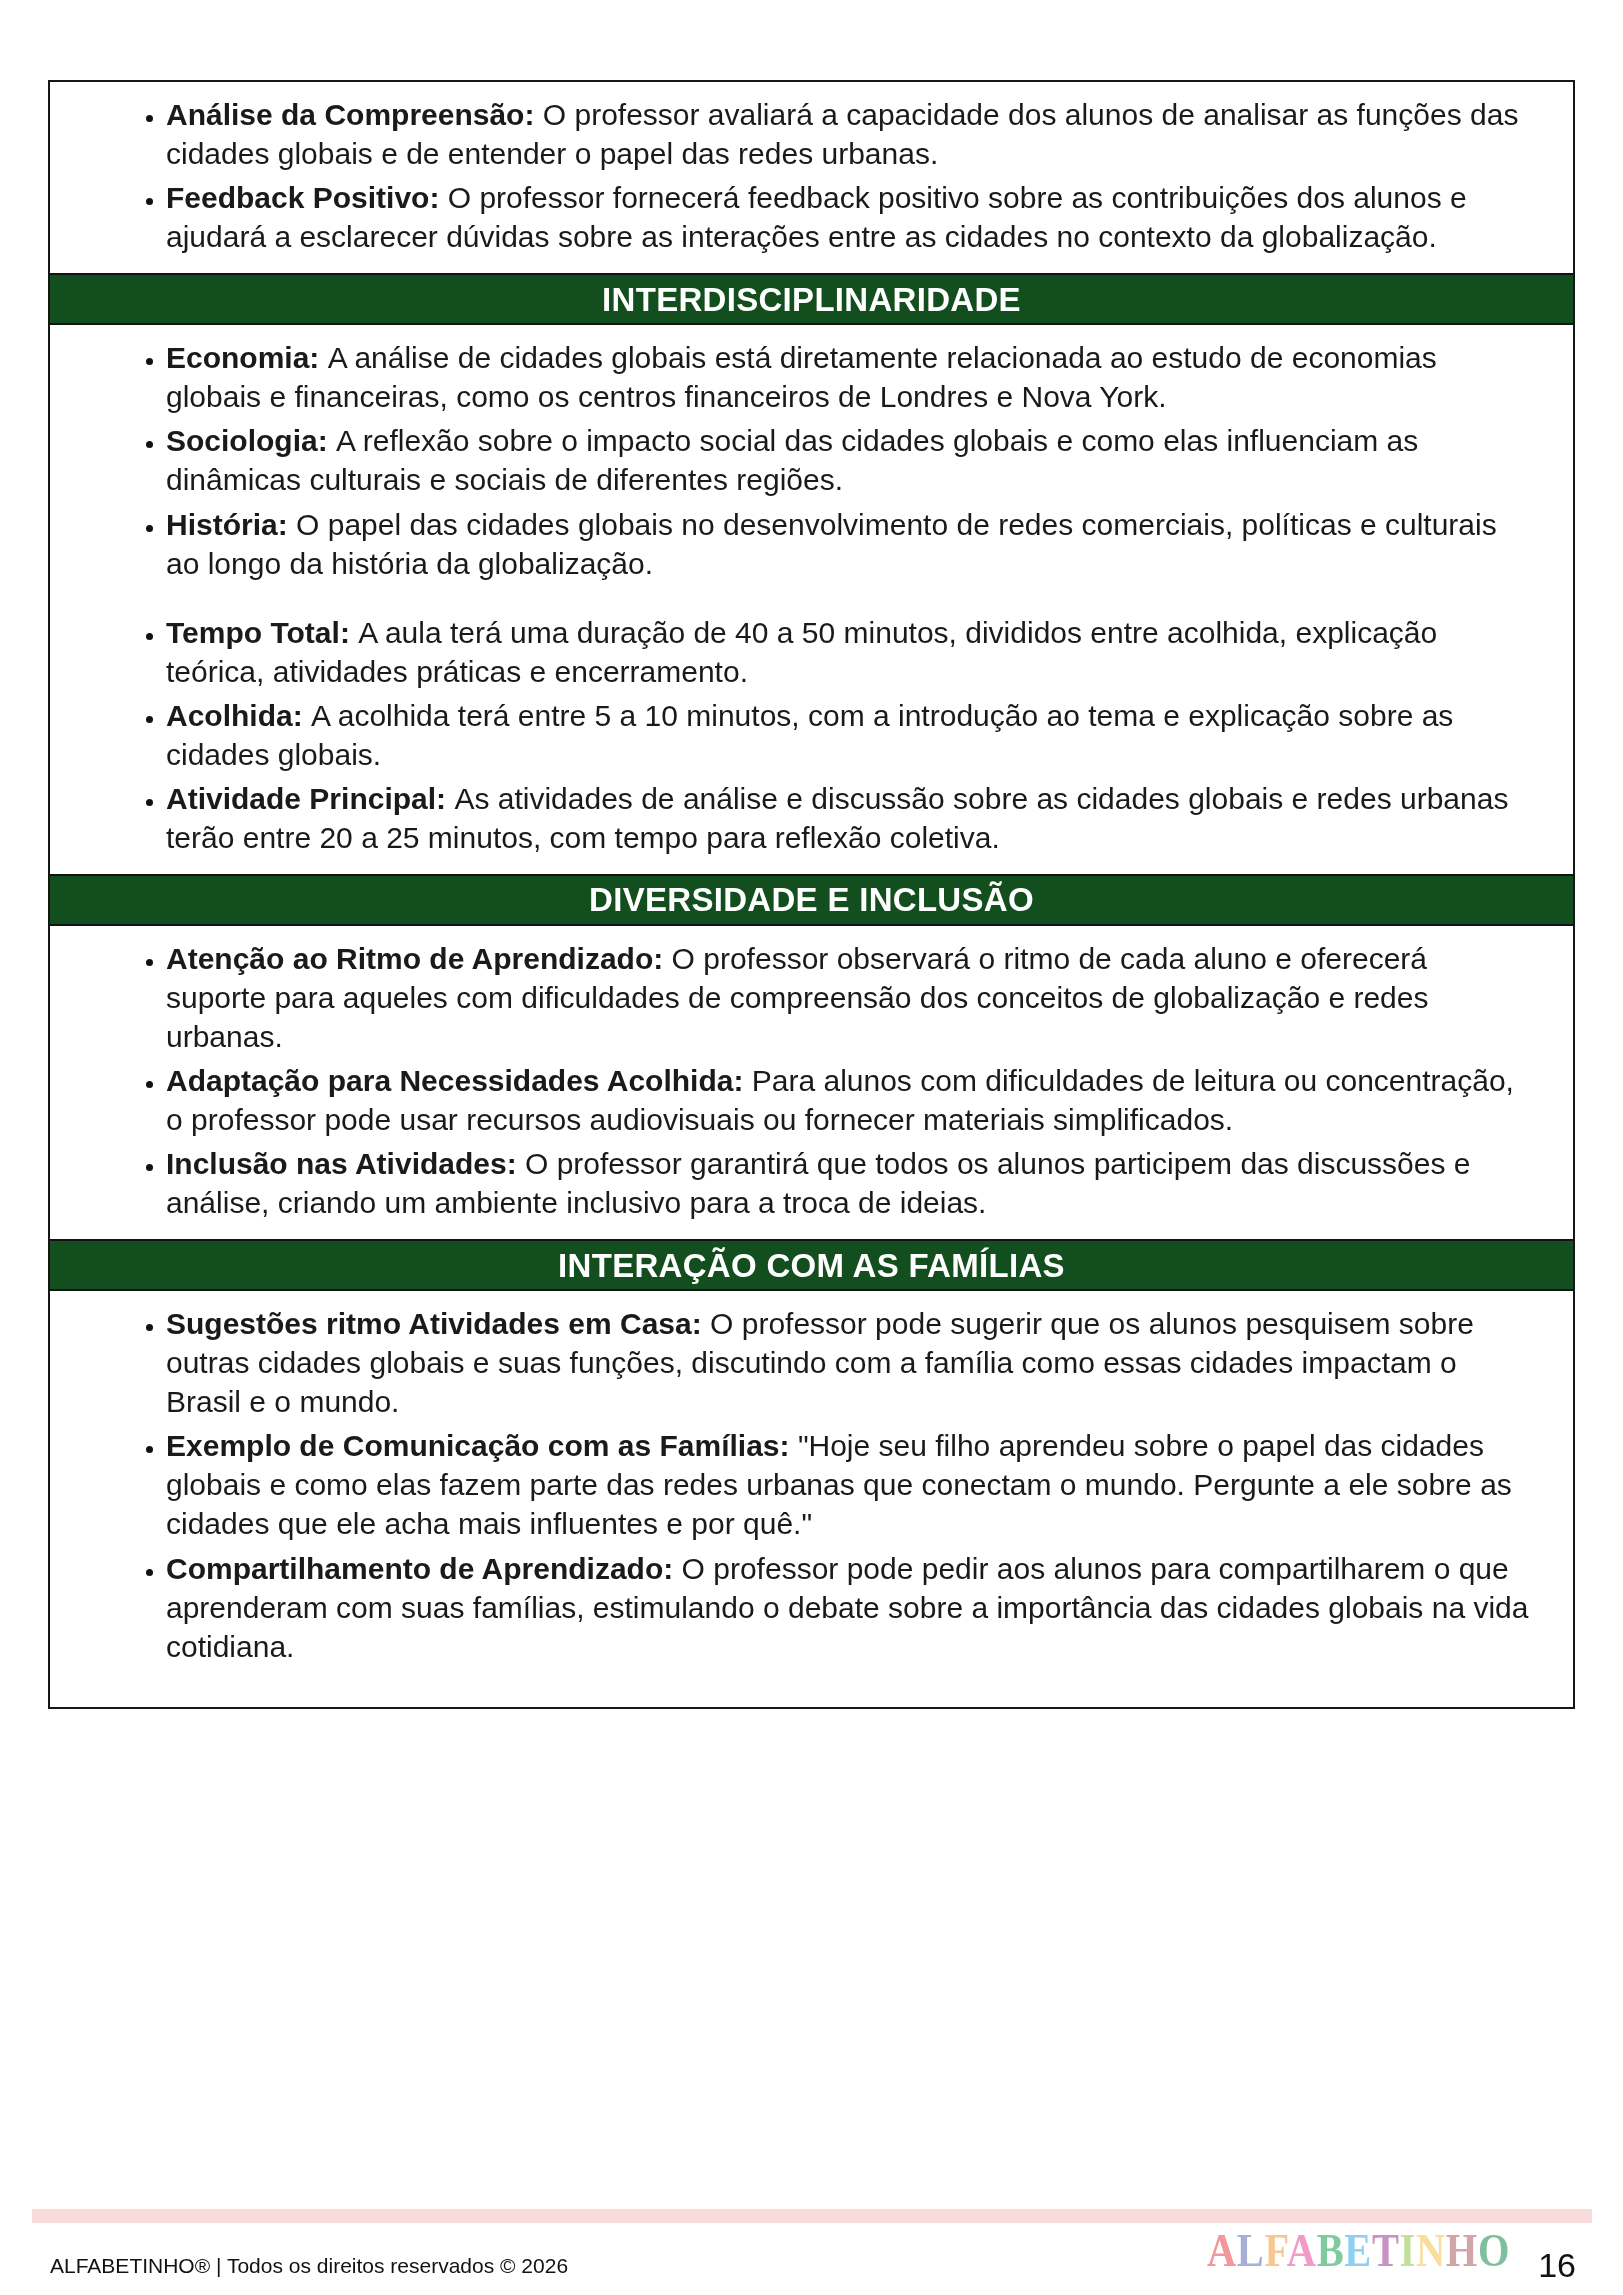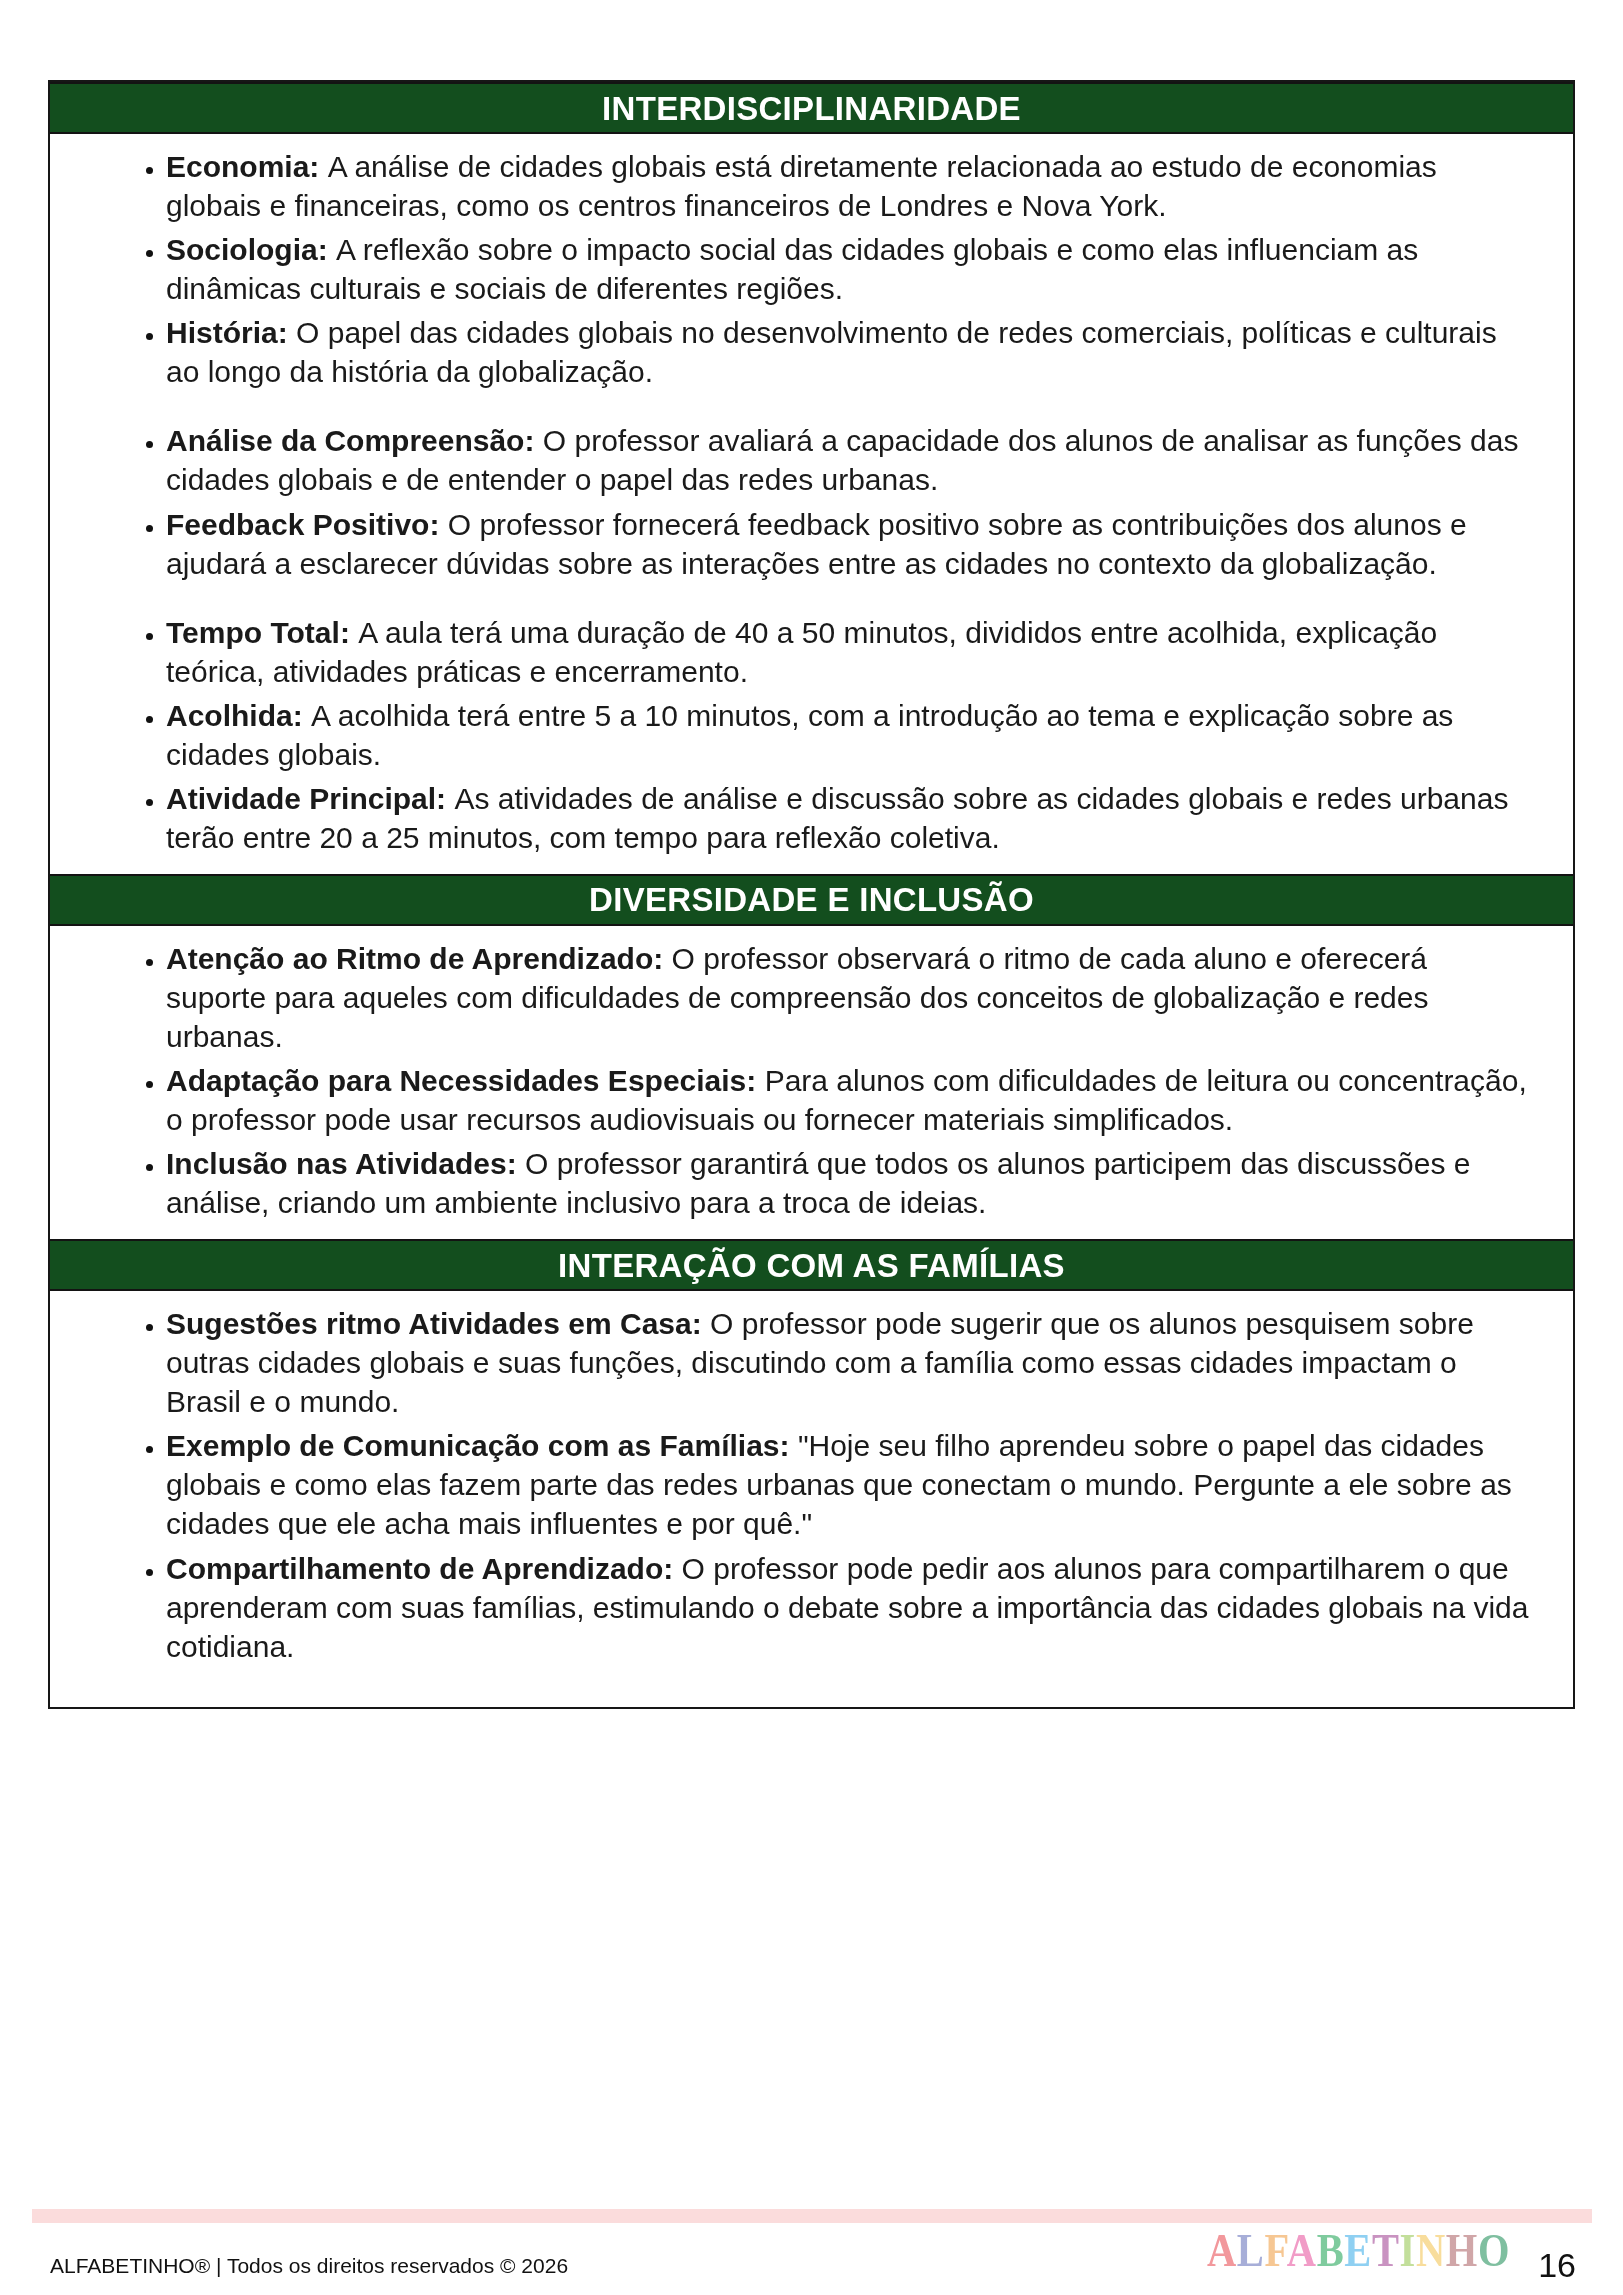--- a/index.html
+++ b/index.html
@@ -103,48 +103,48 @@
   }
 </style>
 </head>
 <body>
 
 <div class="page">
 
   <div class="content-box">
 
     <section>
+      <ul class="items">
+          <li><span class="lbl">Análise da Compreensão: </span><span>O professor avaliará a capacidade dos alunos de analisar as funções das cidades globais e de entender o papel das redes urbanas.</span></li>
+          <li><span class="lbl">Feedback Positivo: </span><span>O professor fornecerá feedback positivo sobre as contribuições dos alunos e ajudará a esclarecer dúvidas sobre as interações entre as cidades no contexto da globalização.</span></li>
+        </ul>
+    </section>
+
+    <section>
       <div class="section-header">INTERDISCIPLINARIDADE</div>
       <ul class="items">
           <li><span class="lbl">Economia: </span><span>A análise de cidades globais está diretamente relacionada ao estudo de economias globais e financeiras, como os centros financeiros de Londres e Nova York.</span></li>
           <li><span class="lbl">Sociologia: </span><span>A reflexão sobre o impacto social das cidades globais e como elas influenciam as dinâmicas culturais e sociais de diferentes regiões.</span></li>
           <li><span class="lbl">História: </span><span>O papel das cidades globais no desenvolvimento de redes comerciais, políticas e culturais ao longo da história da globalização.</span></li>
-        </ul>
-    </section>
-
-    <section>
-      <ul class="items">
-          <li><span class="lbl">Análise da Compreensão: </span><span>O professor avaliará a capacidade dos alunos de analisar as funções das cidades globais e de entender o papel das redes urbanas.</span></li>
-          <li><span class="lbl">Feedback Positivo: </span><span>O professor fornecerá feedback positivo sobre as contribuições dos alunos e ajudará a esclarecer dúvidas sobre as interações entre as cidades no contexto da globalização.</span></li>
         </ul>
     </section>
 
     <section>
       <ul class="items">
           <li><span class="lbl">Tempo Total: </span><span>A aula terá uma duração de 40 a 50 minutos, divididos entre acolhida, explicação teórica, atividades práticas e encerramento.</span></li>
           <li><span class="lbl">Acolhida: </span><span>A acolhida terá entre 5 a 10 minutos, com a introdução ao tema e explicação sobre as cidades globais.</span></li>
           <li><span class="lbl">Atividade Principal: </span><span>As atividades de análise e discussão sobre as cidades globais e redes urbanas terão entre 20 a 25 minutos, com tempo para reflexão coletiva.</span></li>
         </ul>
     </section>
 
     <section>
       <div class="section-header">DIVERSIDADE E INCLUSÃO</div>
       <ul class="items">
           <li><span class="lbl">Atenção ao Ritmo de Aprendizado: </span><span>O professor observará o ritmo de cada aluno e oferecerá suporte para aqueles com dificuldades de compreensão dos conceitos de globalização e redes urbanas.</span></li>
-          <li><span class="lbl">Adaptação para Necessidades Especiais: </span><span>Para alunos com dificuldades de leitura ou concentração, o professor pode usar recursos audiovisuais ou fornecer materiais simplificados.</span></li>
+          <li><span class="lbl">Adaptação para Necessidades Acolhida: </span><span>Para alunos com dificuldades de leitura ou concentração, o professor pode usar recursos audiovisuais ou fornecer materiais simplificados.</span></li>
           <li><span class="lbl">Inclusão nas Atividades: </span><span>O professor garantirá que todos os alunos participem das discussões e análise, criando um ambiente inclusivo para a troca de ideias.</span></li>
         </ul>
     </section>
 
     <section>
       <div class="section-header">INTERAÇÃO COM AS FAMÍLIAS</div>
       <ul class="items">
           <li><span class="lbl">Sugestões ritmo Atividades em Casa: </span><span>O professor pode sugerir que os alunos pesquisem sobre outras cidades globais e suas funções, discutindo com a família como essas cidades impactam o Brasil e o mundo.</span></li>
           <li><span class="lbl">Exemplo de Comunicação com as Famílias: </span><span>"Hoje seu filho aprendeu sobre o papel das cidades globais e como elas fazem parte das redes urbanas que conectam o mundo. Pergunte a ele sobre as cidades que ele acha mais influentes e por quê."</span></li>
           <li><span class="lbl">Compartilhamento de Aprendizado: </span><span>O professor pode pedir aos alunos para compartilharem o que aprenderam com suas famílias, estimulando o debate sobre a importância das cidades globais na vida cotidiana.</span></li>

